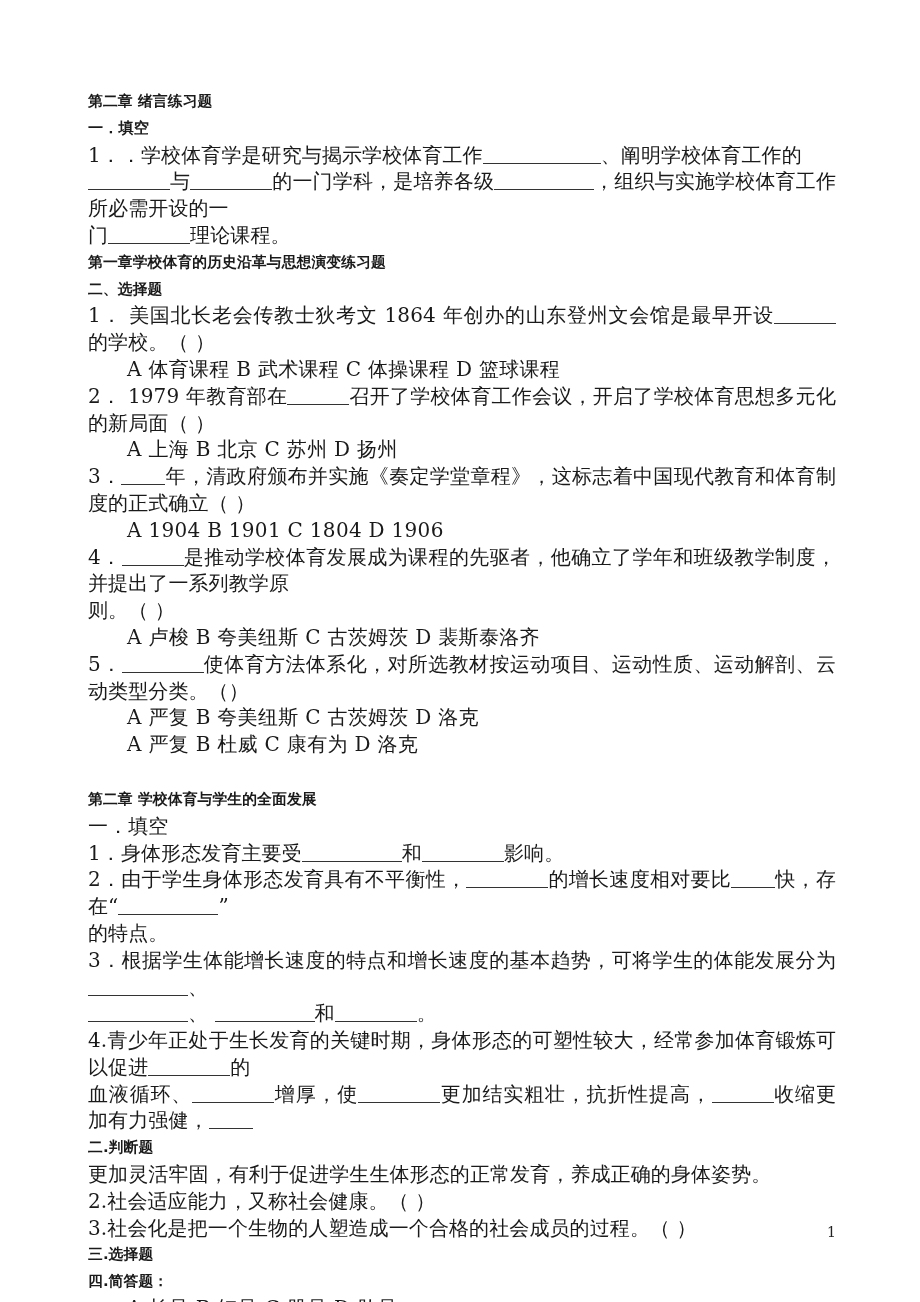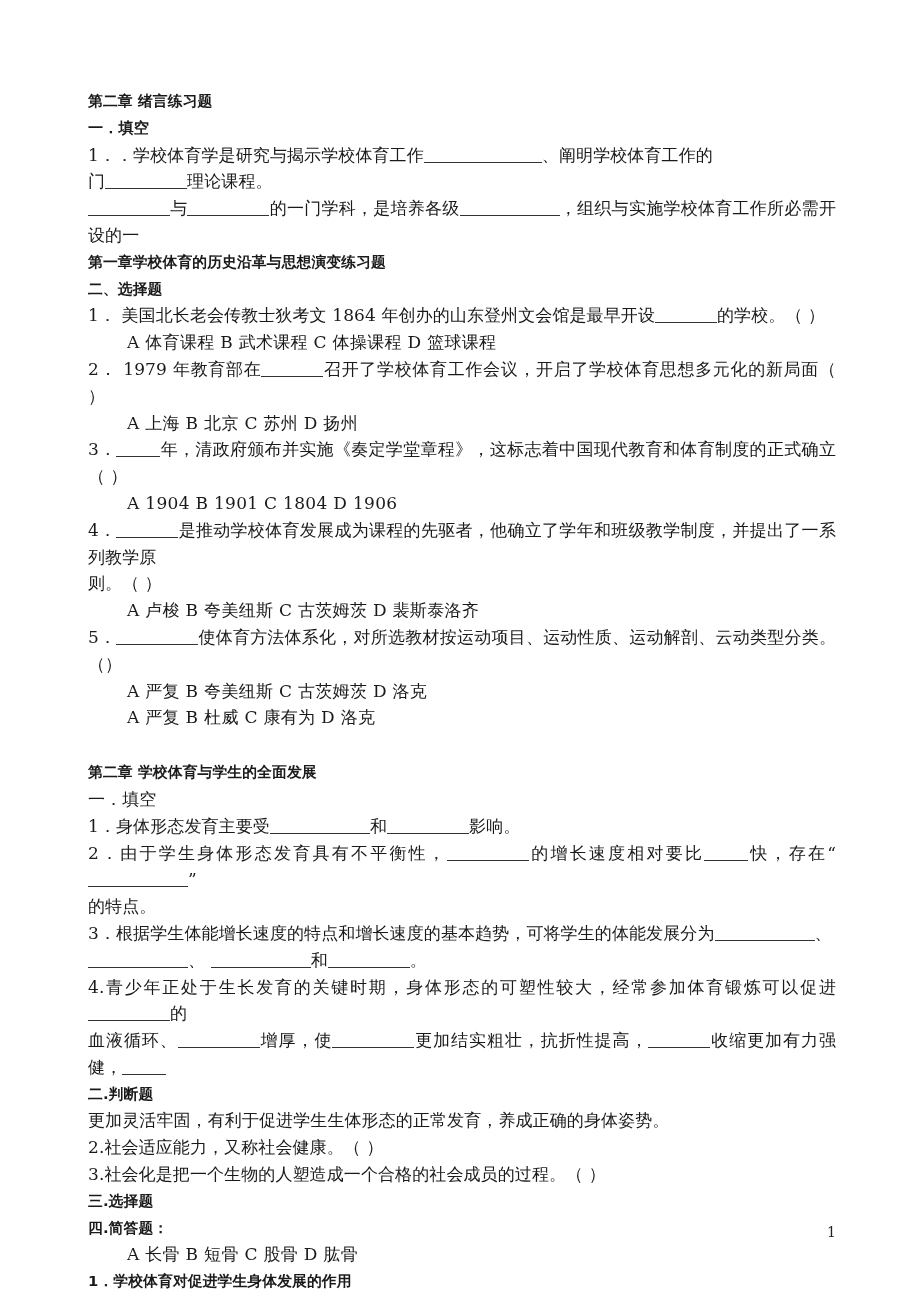--- a/index.html
+++ b/index.html
@@ -24,21 +24,21 @@
     text-decoration: underline;
   }
   .content {
     position: absolute;
     left: 88px;
     top: 88px;
     width: 748px;
   }
   
   .ln {
-    font-size: 17px;
+    font-size: 20px;
     line-height: 26.8px;
     letter-spacing: 0.1px;
     white-space: normal;
     word-break: break-all;
     text-align: justify;
     text-justify: inter-character;
   }
   .ln.nb { word-break: normal; }
   .hd-bold {
     font-weight: bold;
@@ -84,24 +84,24 @@
     </div>
 
     <div class="ln sec-label">
       <span>一．填空</span>
     </div>
 
     <div class="ln nb">
       <span>1．．学校体育学是研究与揭示学校体育工作</span><span class="bl gap-xxl"></span><span>、阐明学校体育工作的</span>
     </div>
     <div class="ln nb">
+      <span class="bl gap-lg"></span><span>与</span><span class="bl gap-lg"></span><span>的一门学科，是培养各级</span><span class="bl gap-xl"></span><span>，组织与实施学校体育工作所必需开设的一</span>
+    </div>
+    <div class="ln nb">
       <span>门</span><span class="bl gap-lg"></span><span>理论课程。</span>
-    </div>
-    <div class="ln nb">
-      <span class="bl gap-lg"></span><span>与</span><span class="bl gap-lg"></span><span>的一门学科，是培养各级</span><span class="bl gap-xl"></span><span>，组织与实施学校体育工作所必需开设的一</span>
     </div>
 
     <div class="ln hd-bold">
       <span>第一章学校体育的历史沿革与思想演变练习题</span>
     </div>
     <div class="ln hd-bold">
       <span>二、选择题</span>
     </div>
 
     <div class="ln nb">

